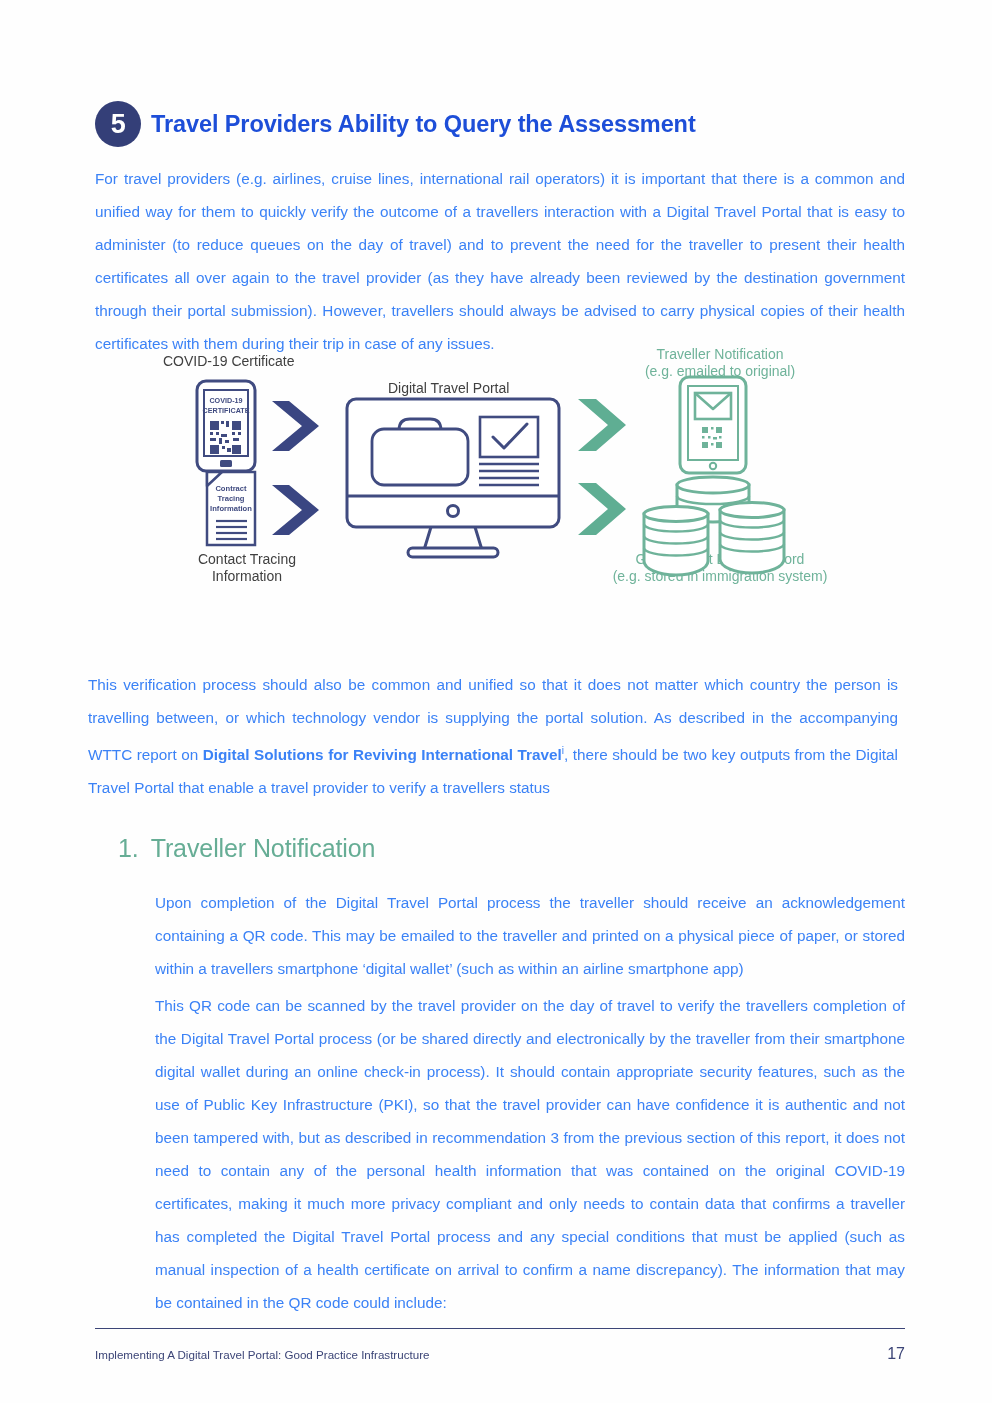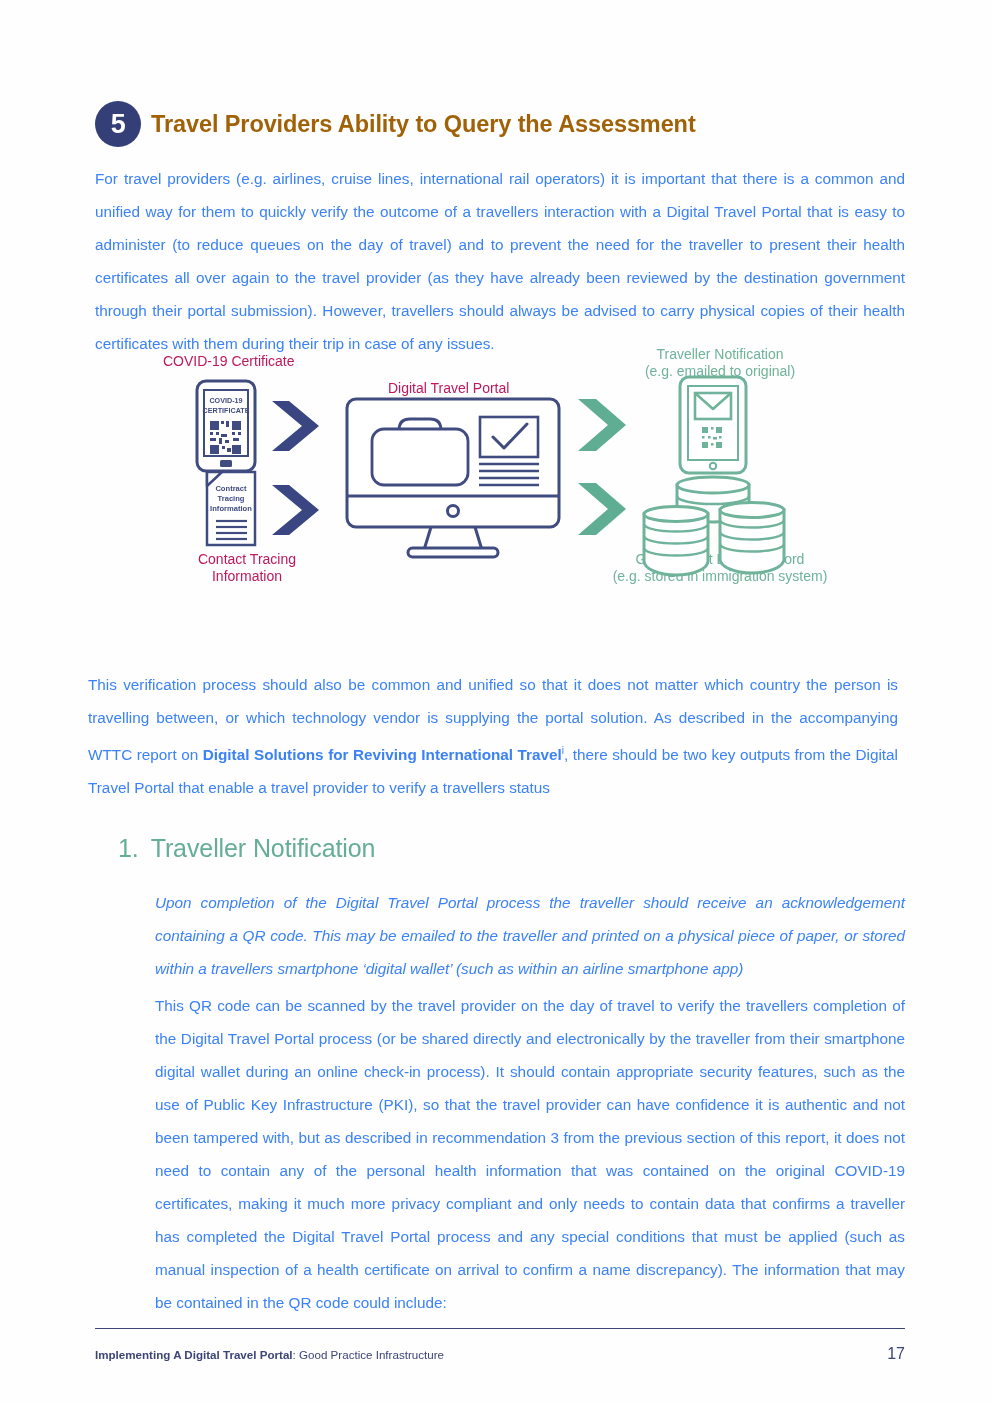--- a/index.html
+++ b/index.html
@@ -33,39 +33,39 @@
     background: #343f78;
     color: #ffffff;
     font-size: 27px; font-weight: bold;
     display: flex; align-items: center; justify-content: center;
     font-family: "Liberation Sans", sans-serif;
     flex: 0 0 auto;
     letter-spacing: -0.5px;
   }
   .sec-title {
     margin-left: 10px;
-    color: #a16207;
+    color: #1d4ed8;
     font-size: 23.5px;
     font-weight: bold;
     letter-spacing: -0.1px;
     white-space: nowrap;
   }
 
   
   .para {
     position: absolute;
     font-size: 15.3px;
     line-height: 33px;
     color: #3b82f6;
     text-align: justify;
     font-family: "Liberation Sans", sans-serif;
   }
   .p-intro { left: 95px; top: 162px; width: 810px; }
   .p-verify { left: 88px; top: 668px; width: 810px; }
-  .p-upon  { left: 155px; top: 886px; width: 750px; font-style: italic; }
+  .p-upon  { left: 155px; top: 886px; width: 750px; }
   .p-qr    { left: 155px; top: 968px; width: 750px; margin-top: 21px; }
 
   .para b { font-weight: bold; }
   .fn { font-size: 10px; vertical-align: super; }
 
   
   .sub-head {
     position: absolute;
     left: 118px; top: 834px;
     color: #66ad95;
@@ -81,21 +81,21 @@
     left: 150px; top: 335px;
     width: 700px; height: 255px;
   }
   .dlabel {
     position: absolute;
     font-size: 14px;
     line-height: 16.5px;
     font-family: "Liberation Sans", sans-serif;
     white-space: nowrap;
   }
-  .dlabel.navy { color: #be185d; }
+  .dlabel.navy { color: #404040; }
   .dlabel.green { color: #6fb39a; }
   .dlabel.ctr { text-align: center; }
 
   .lbl-covid { left: 13px;  top: 18px; }
   .lbl-dtp   { left: 238px; top: 45px; }
   .lbl-ct    { left: 22px;  top: 216px; text-align: center; width: 150px;}
   .lbl-tn    { left: 470px; top: 11px; text-align: center; width: 200px;}
   .lbl-gdr   { left: 455px; top: 216px; text-align: center; width: 230px;}
 
   svg { display: block; }
@@ -109,21 +109,21 @@
     background: #3c4577;
   }
   .footer {
     position: absolute;
     left: 95px; top: 1345px;
     width: 810px;
     display: flex; align-items: baseline; justify-content: space-between;
     font-size: 11.6px;
     color: #3c4577;
   }
-  .footer-left b { font-weight: bold; }
+  .footer-left b { font-weight: normal; }
   .footer-left .reg { font-weight: normal; }
   .footer-page { color: #3c4577; font-size: 16px; }
 </style>
 </head>
 <body>
 
 <div class="page">
 
   <div class="sec-head">
     <div class="sec-badge">5</div>

